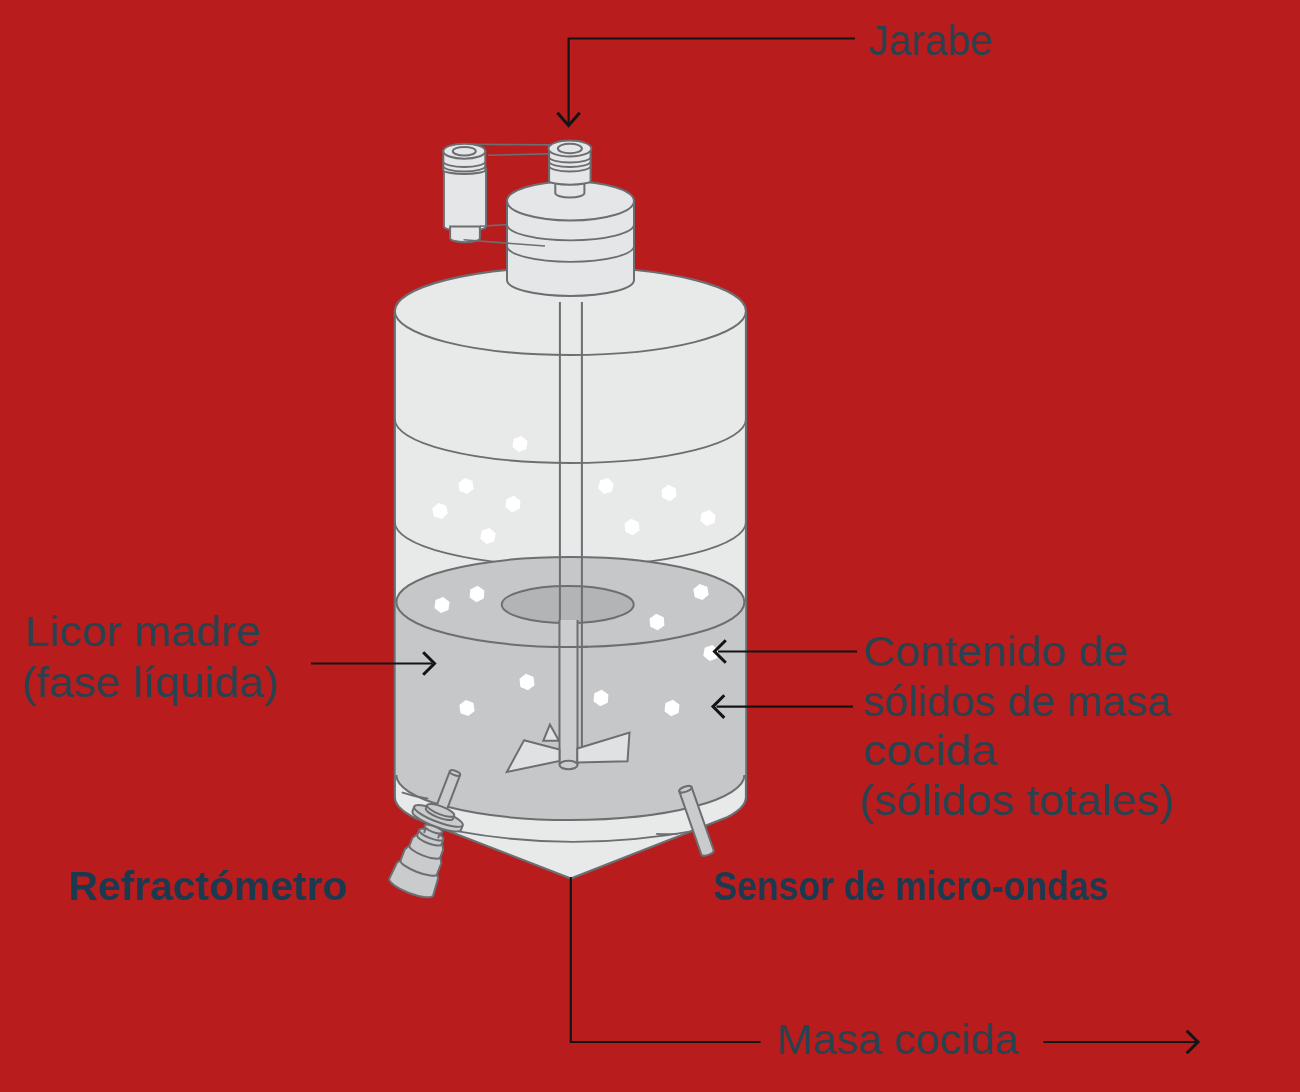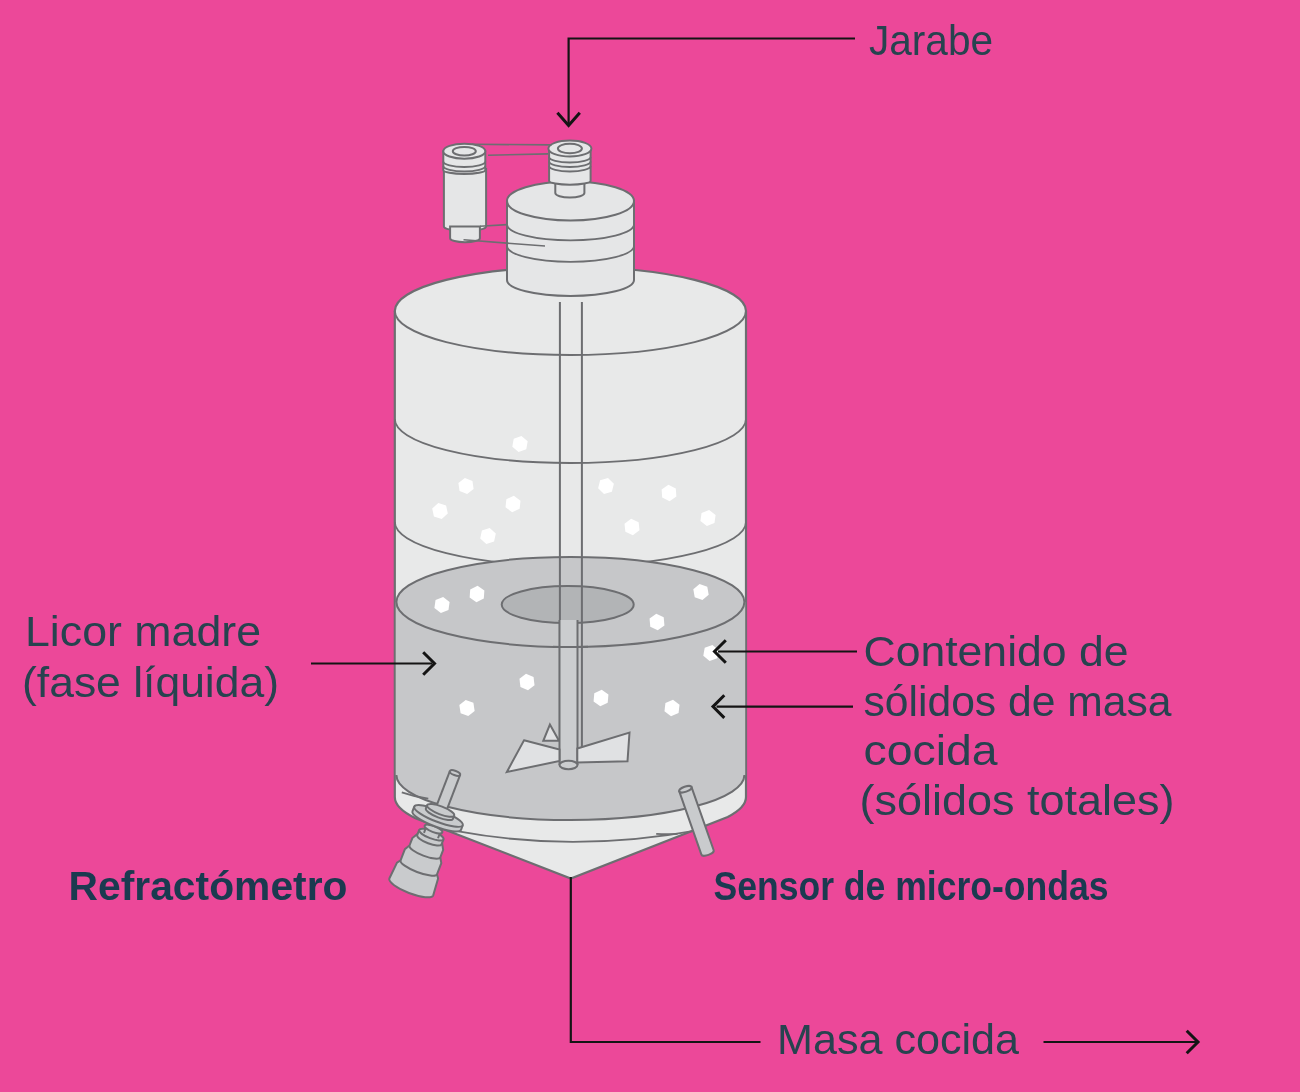--- a/index.html
+++ b/index.html
@@ -1,16 +1,16 @@
 <!DOCTYPE html>
 <html><head>
 <meta charset="utf-8">
 <style>
   html,body{margin:0;padding:0;background:#ffffff;}
-  #stage{position:relative;width:1300px;height:1092px;background:#ec4899;overflow:hidden;
+  #stage{position:relative;width:1300px;height:1092px;background:#b91c1c;overflow:hidden;
          font-family:"Liberation Sans", sans-serif;}
   svg{position:absolute;left:0;top:0;}
   text{font-family:"Liberation Sans", sans-serif;}
   .lbl{fill:#27434f;font-size:43px;}
   .lblb{fill:#1b3a50;font-size:41px;font-weight:bold;}
 </style>
 </head>
 <body>
 <div id="stage">
 <svg width="1300" height="1092" viewBox="0 0 1300 1092">

